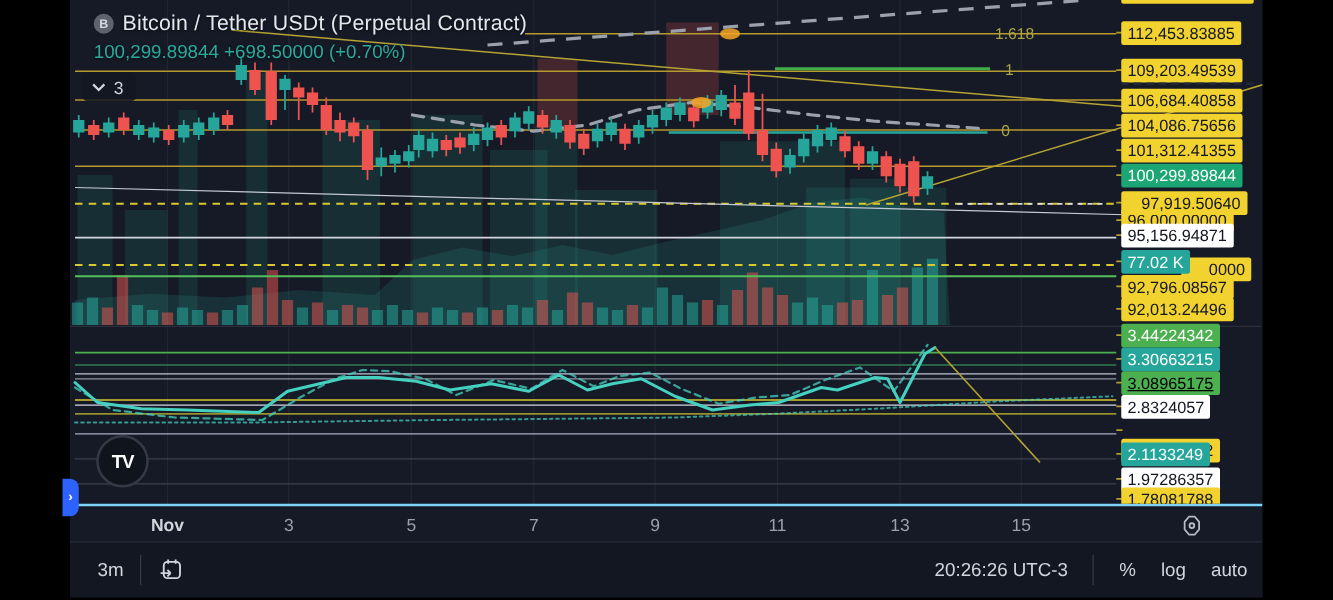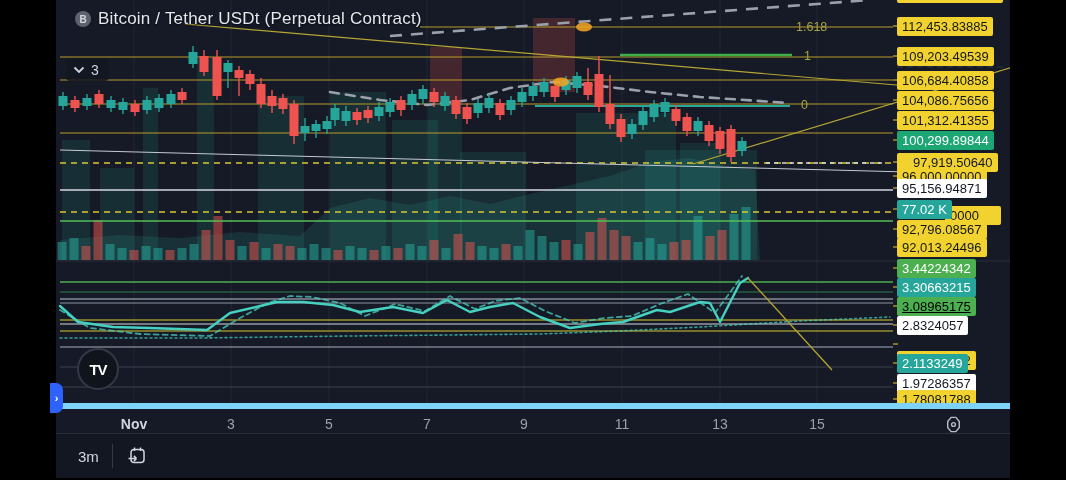--- a/index.html
+++ b/index.html
@@ -12,21 +12,21 @@
          display:flex;align-items:center;justify-content:center;}
   .title{font-size:17px;color:#e4e7ee;font-weight:500;text-shadow:0 1px 2px rgba(0,0,0,.7);letter-spacing:.2px;}
   .priceline{position:absolute;left:19px;top:33px;z-index:30;font-size:15px;color:#2ba99b;text-shadow:0 1px 2px rgba(0,0,0,.6);}
   .pill{position:absolute;left:10px;top:58px;z-index:30;height:23px;padding:0 10px 0 7px;border-radius:4px;
         background:rgba(19,23,34,.85);color:#d2d5dd;display:flex;align-items:center;gap:6px;font-size:14px;}
   .pill svg{display:block;}
   .labels{position:absolute;left:0;top:0;width:954px;height:403px;overflow:hidden;z-index:20;pointer-events:none;}
   .chip{position:absolute;left:841px;height:19px;line-height:19px;padding:0 5px;border-radius:2px;
         font-size:13px;font-weight:500;white-space:nowrap;}
   .chip-dash{position:absolute;left:841px;top:66px;width:106px;border-top:2px dashed #232838;z-index:21;pointer-events:none;}
-  .time-axis{position:absolute;left:0;top:403px;width:954px;height:30px;border-top:6px solid #7dd3fc;z-index:15;}
+  .time-axis{position:absolute;left:0;top:403px;width:954px;height:30px;border-top:2px solid #7dd3fc;z-index:15;}
   .tlabel{position:absolute;top:7px;transform:translateX(-50%);font-size:14px;color:#9ba0ab;}
   .tlabel.strong{color:#d2d5dd;font-weight:600;}
   .gear{position:absolute;left:885px;top:3px;width:24px;height:24px;display:flex;align-items:center;justify-content:center;}
   .toolbar{position:absolute;left:0;top:433px;width:954px;height:45px;background:#131722;border-top:1px solid #2a2f3b;
            display:flex;align-items:center;z-index:15;color:#d2d5dd;font-size:15px;}
   .tb-left{display:flex;align-items:center;gap:13px;margin-left:22px;}
   .tb-right{display:flex;align-items:center;gap:20px;margin-left:auto;margin-right:12px;}
   .vdiv{width:1px;height:24px;background:#363b47;}
   .tvlogo{position:absolute;left:21px;top:348px;width:42px;height:42px;border-radius:50%;background:#10141d;
           border:2px solid #343947;z-index:18;display:flex;align-items:center;justify-content:center;
@@ -309,39 +309,40 @@
         <span class="chip" style="background: rgb(242, 210, 46); color: rgb(19, 23, 34); top: -16.5px; width: 106px; text-align: left;"></span>
         <span class="chip" style="background: rgb(242, 210, 46); color: rgb(19, 23, 34); top: 16.5px;">112,453.83885</span>
         <span class="chip" style="background: rgb(242, 210, 46); color: rgb(19, 23, 34); top: 46.5px;">109,203.49539</span>
         <span class="chip" style="background: rgb(242, 210, 46); color: rgb(19, 23, 34); top: 70.5px;">106,684.40858</span>
         <span class="chip" style="background: rgb(242, 210, 46); color: rgb(19, 23, 34); top: 90.5px;">104,086.75656</span>
         <span class="chip" style="background: rgb(242, 210, 46); color: rgb(19, 23, 34); top: 110.5px;">101,312.41355</span>
         <span class="chip" style="background: rgb(28, 166, 115); color: rgb(255, 255, 255); top: 130.5px;">100,299.89844</span>
         <span class="chip" style="background: rgb(242, 210, 46); color: rgb(19, 23, 34); top: 166.5px;">96,000.00000</span>
         <span class="chip" style="background: rgb(242, 210, 46); color: rgb(19, 23, 34); top: 152.5px; padding-left: 16px;">97,919.50640</span>
         <span class="chip" style="background: rgb(255, 255, 255); color: rgb(19, 23, 34); top: 178.5px;">95,156.94871</span>
-        <span class="chip" style="background: rgb(242, 210, 46); color: rgb(19, 23, 34); top: 205.5px; left: 889px; width: 56px; text-align: left;">0000</span>
+        <span class="chip" style="background: rgb(242, 210, 46); color: rgb(19, 23, 34); top: 205.5px; left: 889px; width: 56px; text-align: right;">0000</span>
         <span class="chip" style="background: rgb(38, 166, 154); color: rgb(255, 255, 255); top: 199.5px;">77.02 K</span>
         <span class="chip" style="background: rgb(242, 210, 46); color: rgb(19, 23, 34); top: 219.5px;">92,796.08567</span>
         <span class="chip" style="background: rgb(242, 210, 46); color: rgb(19, 23, 34); top: 237.5px;">92,013.24496</span>
         <span class="chip" style="background: rgb(76, 175, 80); color: rgb(255, 255, 255); top: 258.5px;">3.44224342</span>
         <span class="chip" style="background: rgb(38, 166, 154); color: rgb(255, 255, 255); top: 277.5px;">3.30663215</span>
         <span class="chip" style="background: rgb(76, 175, 80); color: #000000; top: 297px; text-decoration: underline;">3.08965175</span>
         <span class="chip" style="background: rgb(255, 255, 255); color: rgb(19, 23, 34); top: 315.5px;">2.8324057</span>
         <span class="chip" style="background: rgb(242, 210, 46); color: rgb(19, 23, 34); top: 334.5px; margin-top: 16px;">2.19003832</span>
         <span class="chip" style="background: rgb(38, 166, 154); color: rgb(255, 255, 255); top: 353.5px;">2.1133249</span>
         <span class="chip" style="background: rgb(255, 255, 255); color: rgb(19, 23, 34); top: 373.5px;">1.97286357</span>
         <span class="chip" style="background: rgb(242, 210, 46); color: rgb(19, 23, 34); top: 389.5px;">1.78081788</span>
       </div>
     <div class="chip-dash"></div>
 
     <div class="hdr">
       <div class="badge">B</div>
       <div class="title">Bitcoin / Tether USDt (Perpetual Contract)</div>
     </div>
+    <div class="priceline">100,299.89844 +698.50000 (+0.70%)</div>
 
     <div class="pill">
       <svg width="12" height="8" viewBox="0 0 12 8">
         <polyline points="1.5,1.5 6,6 10.5,1.5" fill="none" stroke="#d2d5dd" stroke-width="1.8"></polyline>
       </svg>
       <span>3</span>
     </div>
 
     <div class="tvlogo">
       <span>TV</span>
@@ -368,17 +369,24 @@
       <div class="tb-left">
         <span>3m</span>
         <div class="vdiv"></div>
         <svg width="22" height="22" viewBox="0 0 22 22">
           <rect x="5" y="4.5" width="13" height="13" rx="3" fill="none" stroke="#d2d5dd" stroke-width="1.5"></rect>
           <line x1="8.5" y1="2.5" x2="8.5" y2="6" stroke="#d2d5dd" stroke-width="1.5"></line>
           <line x1="14.5" y1="2.5" x2="14.5" y2="6" stroke="#d2d5dd" stroke-width="1.5"></line>
           <path d="M2.5 13.5 h8 m0 0 l-2.6 -2.6 m2.6 2.6 l-2.6 2.6" fill="none" stroke="#d2d5dd" stroke-width="1.5"></path>
         </svg>
       </div>
+      <div class="tb-right">
+        <span>20:26:26 UTC-3</span>
+        <div class="vdiv"></div>
+        <span>%</span>
+        <span>log</span>
+        <span>auto</span>
+      </div>
     </div>
   </div>
 
   <div class="handle">›</div>
 </div>
 
 </body></html>

